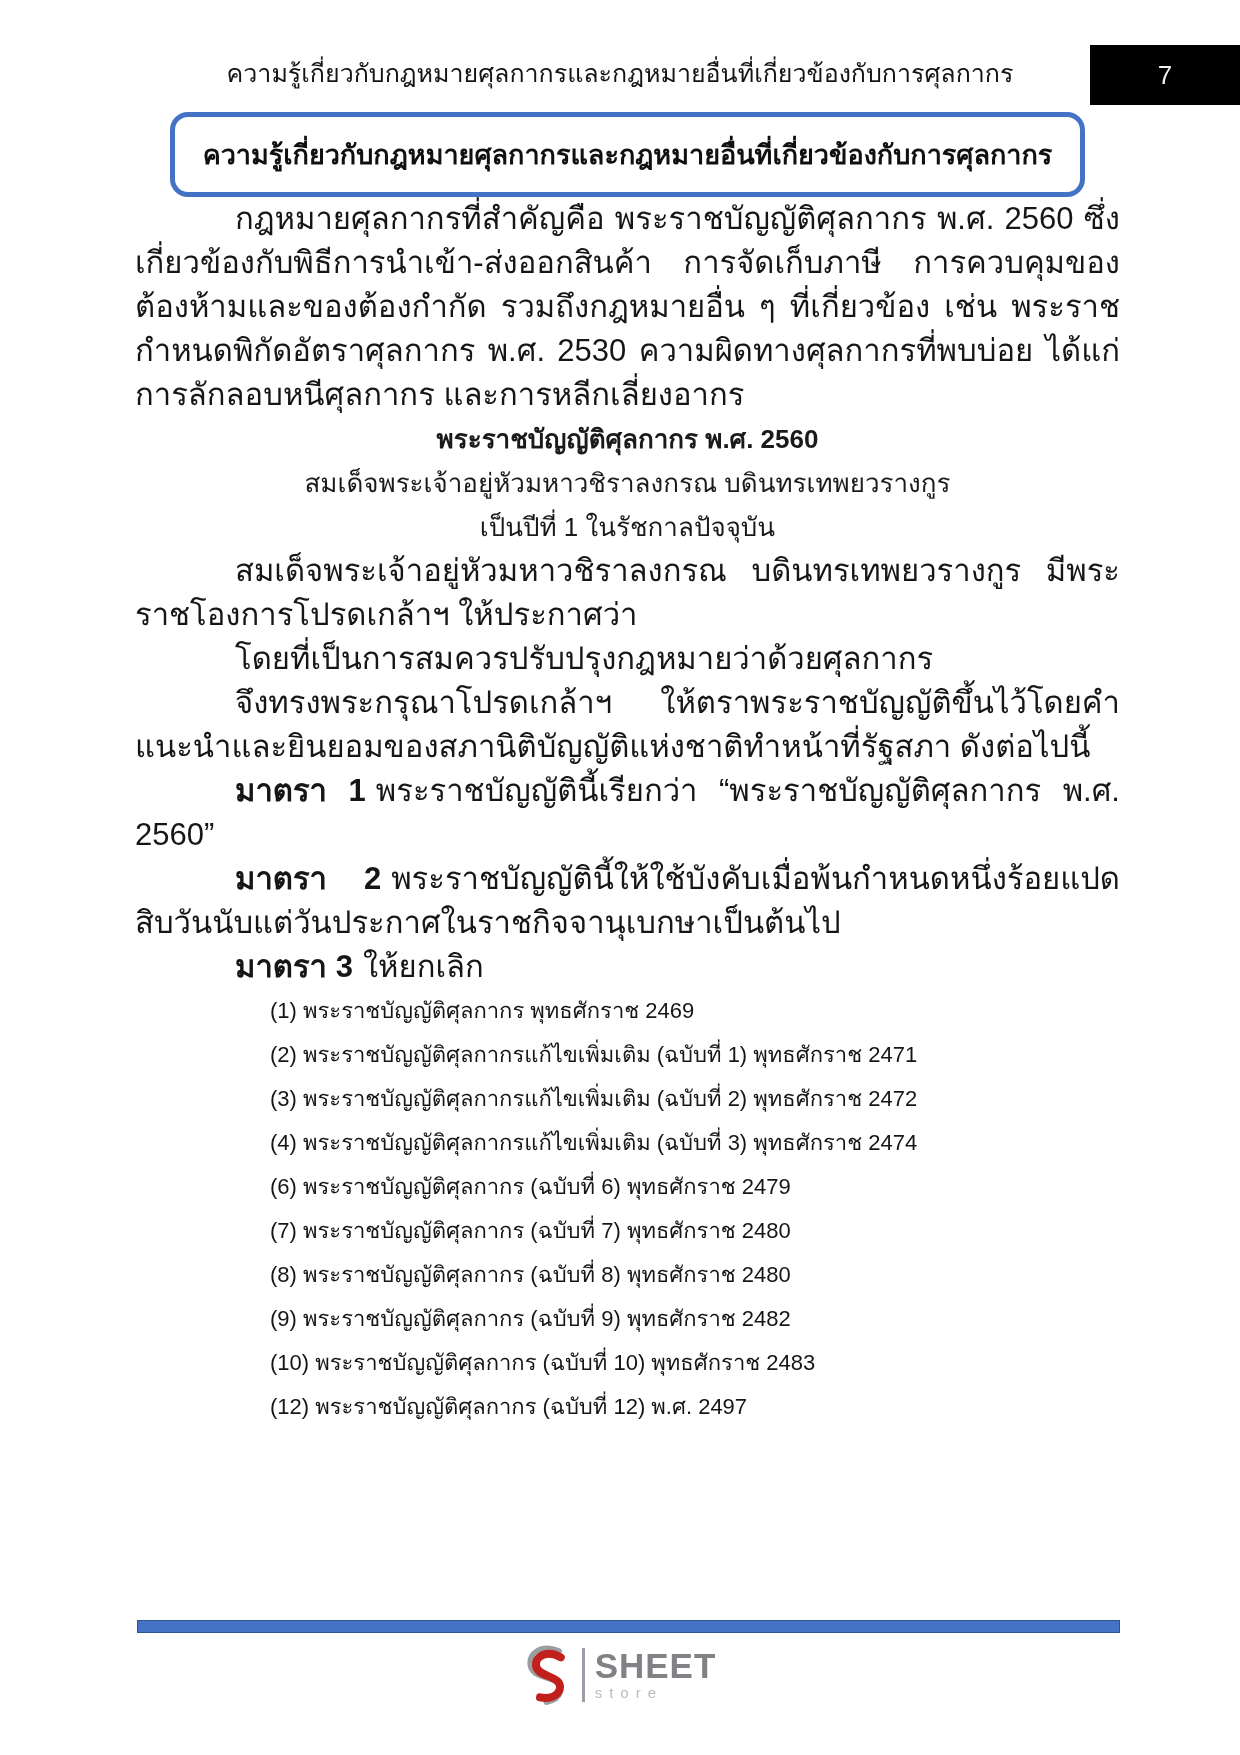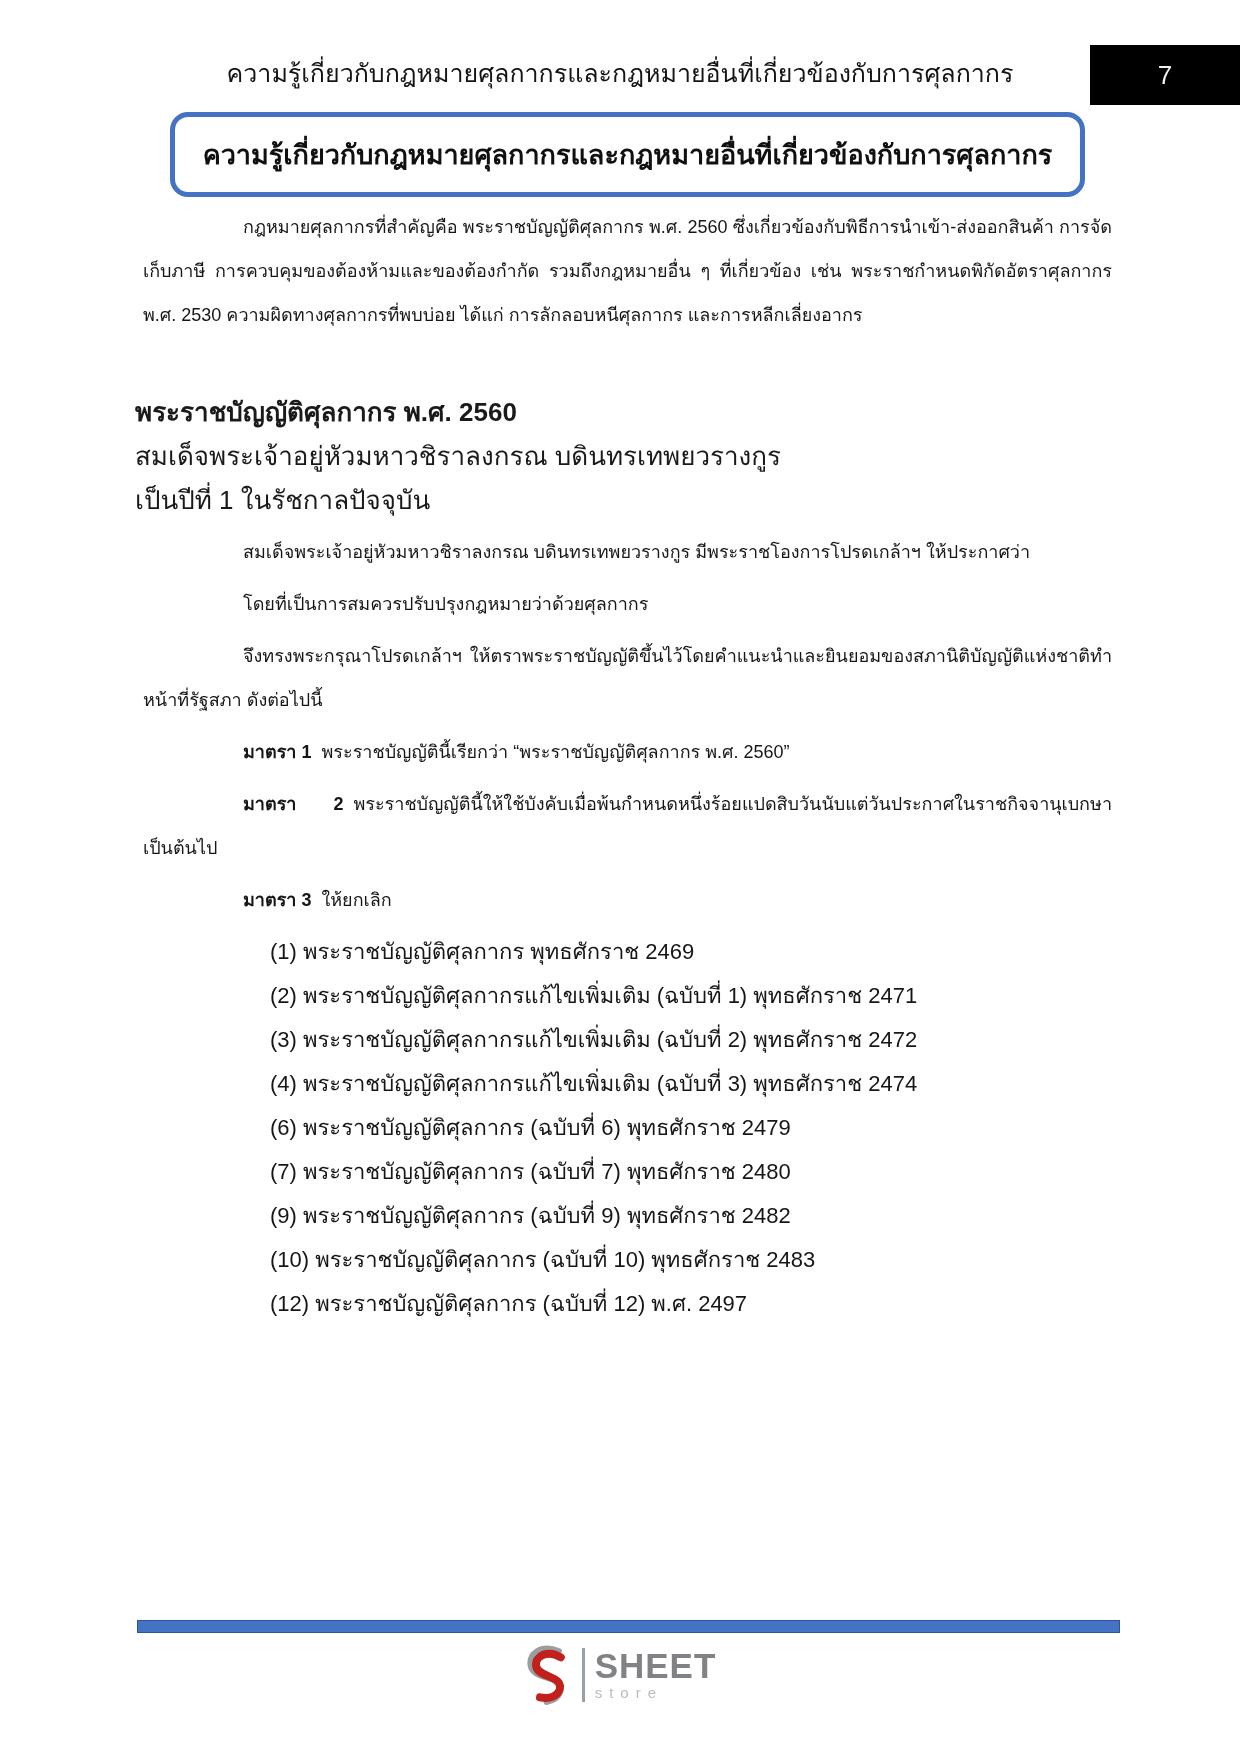--- a/index.html
+++ b/index.html
@@ -31,26 +31,26 @@
     border: 5px solid #4472C4;
     border-radius: 18px;
     display: flex; align-items: center; justify-content: center;
   }
   .title-box .doc-title {
     font-weight: bold; font-size: 27px; color: #101010; text-align: center;
   }
   
   .content { margin: 0 120px 0 135px; }
   p.body {
-    margin: 8px; font-size: 18px; line-height: 44px;
+    margin: 0; font-size: 31px; line-height: 44px;
     text-align: justify; color: #161616;
   }
   p.indent { text-indent: 100px; }
   .intro { margin-top: 39px; }
-  .center-block { margin-top: 53px; text-align: left; }
+  .center-block { text-align: center; }
   .center-block div { font-size: 26px; line-height: 44px; }
   .center-block .act-heading { font-weight: bold; }
   p.body b { margin-right: 10px; }
   .repeal-list { margin: 0; }
   .repeal-list p {
     margin: 0; font-size: 22px; line-height: 44px;
     padding-left: 135px; color: #161616;
   }
   
   .footer-bar {
@@ -107,20 +107,21 @@
     <p class="body indent"><b>มาตรา 2</b><span>พระราชบัญญัตินี้ให้ใช้บังคับเมื่อพ้นกำหนดหนึ่งร้อยแปดสิบวันนับแต่วันประกาศในราชกิจจานุเบกษาเป็นต้นไป</span></p>
     <p class="body indent"><b>มาตรา 3</b><span>ให้ยกเลิก</span></p>
 
     <div class="repeal-list">
       <p>(1) พระราชบัญญัติศุลกากร พุทธศักราช 2469</p>
       <p>(2) พระราชบัญญัติศุลกากรแก้ไขเพิ่มเติม (ฉบับที่ 1) พุทธศักราช 2471</p>
       <p>(3) พระราชบัญญัติศุลกากรแก้ไขเพิ่มเติม (ฉบับที่ 2) พุทธศักราช 2472</p>
       <p>(4) พระราชบัญญัติศุลกากรแก้ไขเพิ่มเติม (ฉบับที่ 3) พุทธศักราช 2474</p>
       <p>(6) พระราชบัญญัติศุลกากร (ฉบับที่ 6) พุทธศักราช 2479</p>
       <p>(7) พระราชบัญญัติศุลกากร (ฉบับที่ 7) พุทธศักราช 2480</p>
+      <p>(8) พระราชบัญญัติศุลกากร (ฉบับที่ 8) พุทธศักราช 2480</p>
       <p>(9) พระราชบัญญัติศุลกากร (ฉบับที่ 9) พุทธศักราช 2482</p>
       <p>(10) พระราชบัญญัติศุลกากร (ฉบับที่ 10) พุทธศักราช 2483</p>
       <p>(12) พระราชบัญญัติศุลกากร (ฉบับที่ 12) พ.ศ. 2497</p>
     </div>
 
   </div>
 
   <div class="footer-bar"></div>
 
   <div class="logo">

